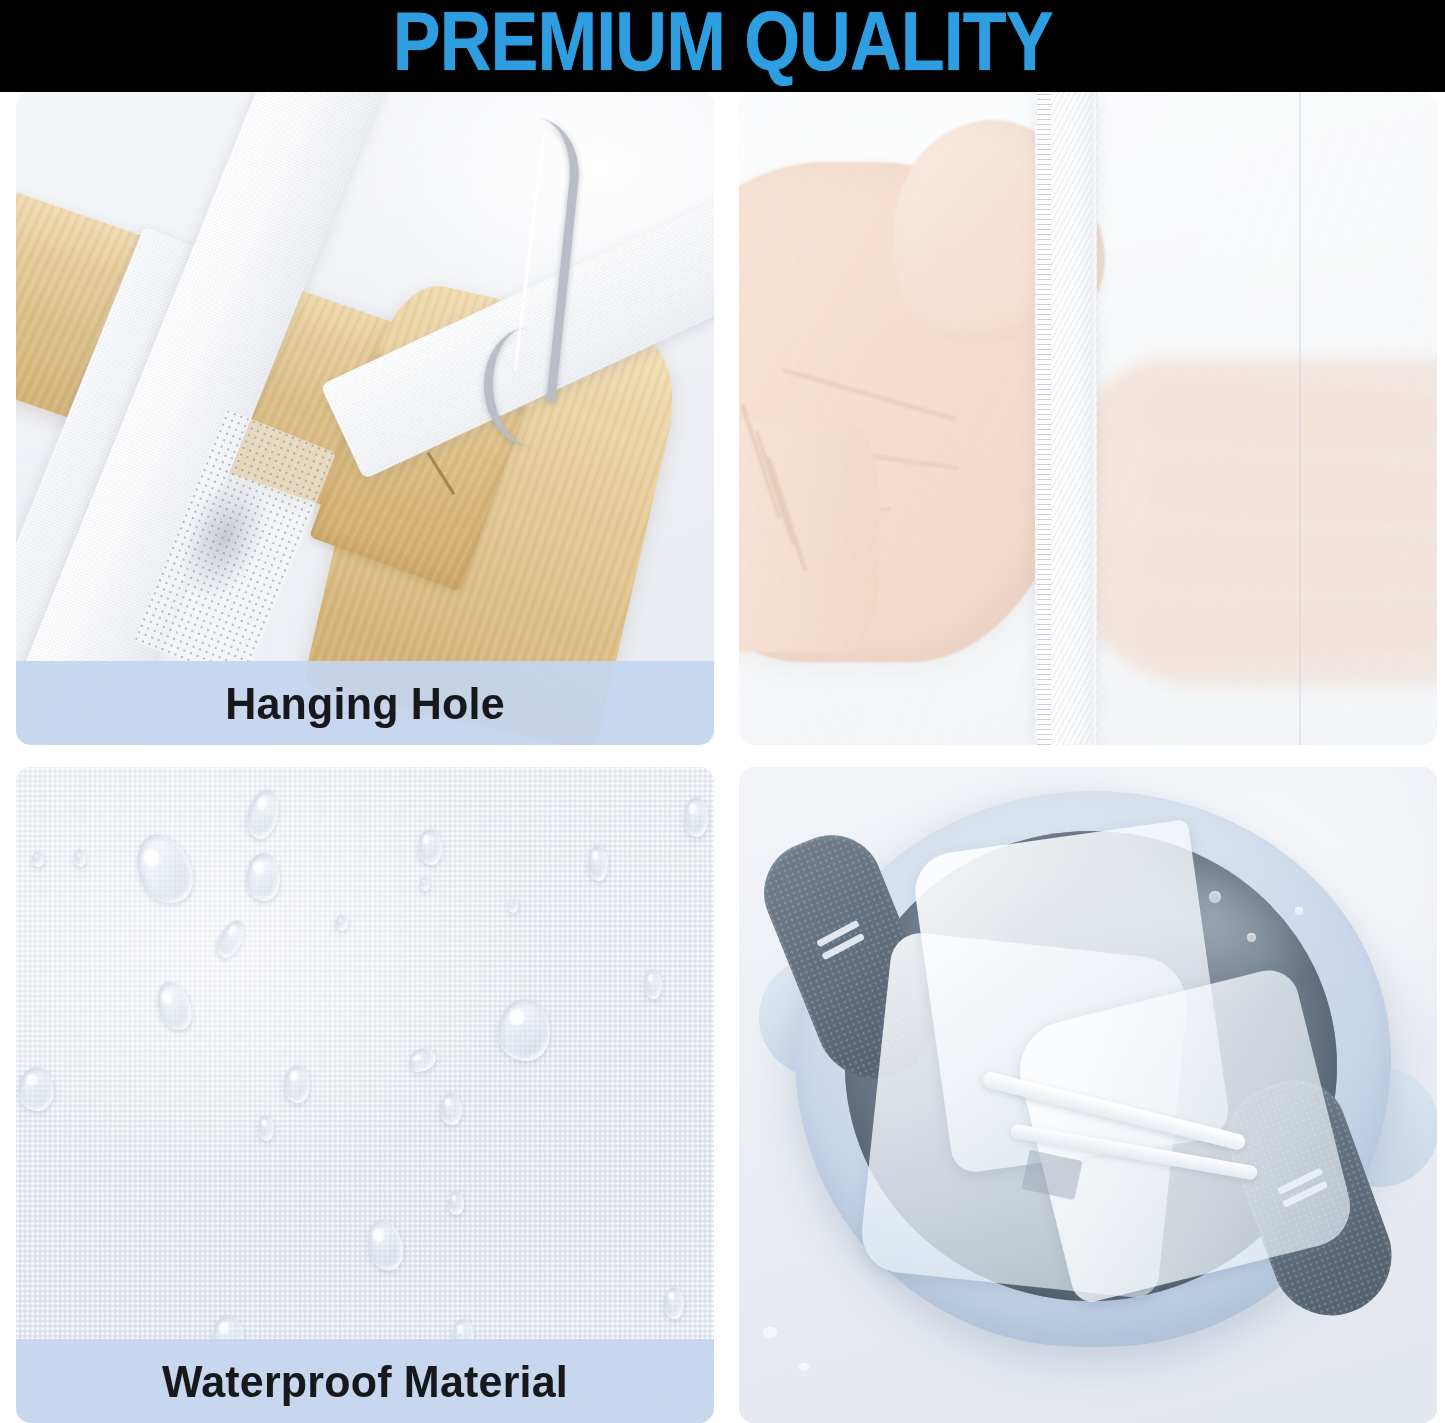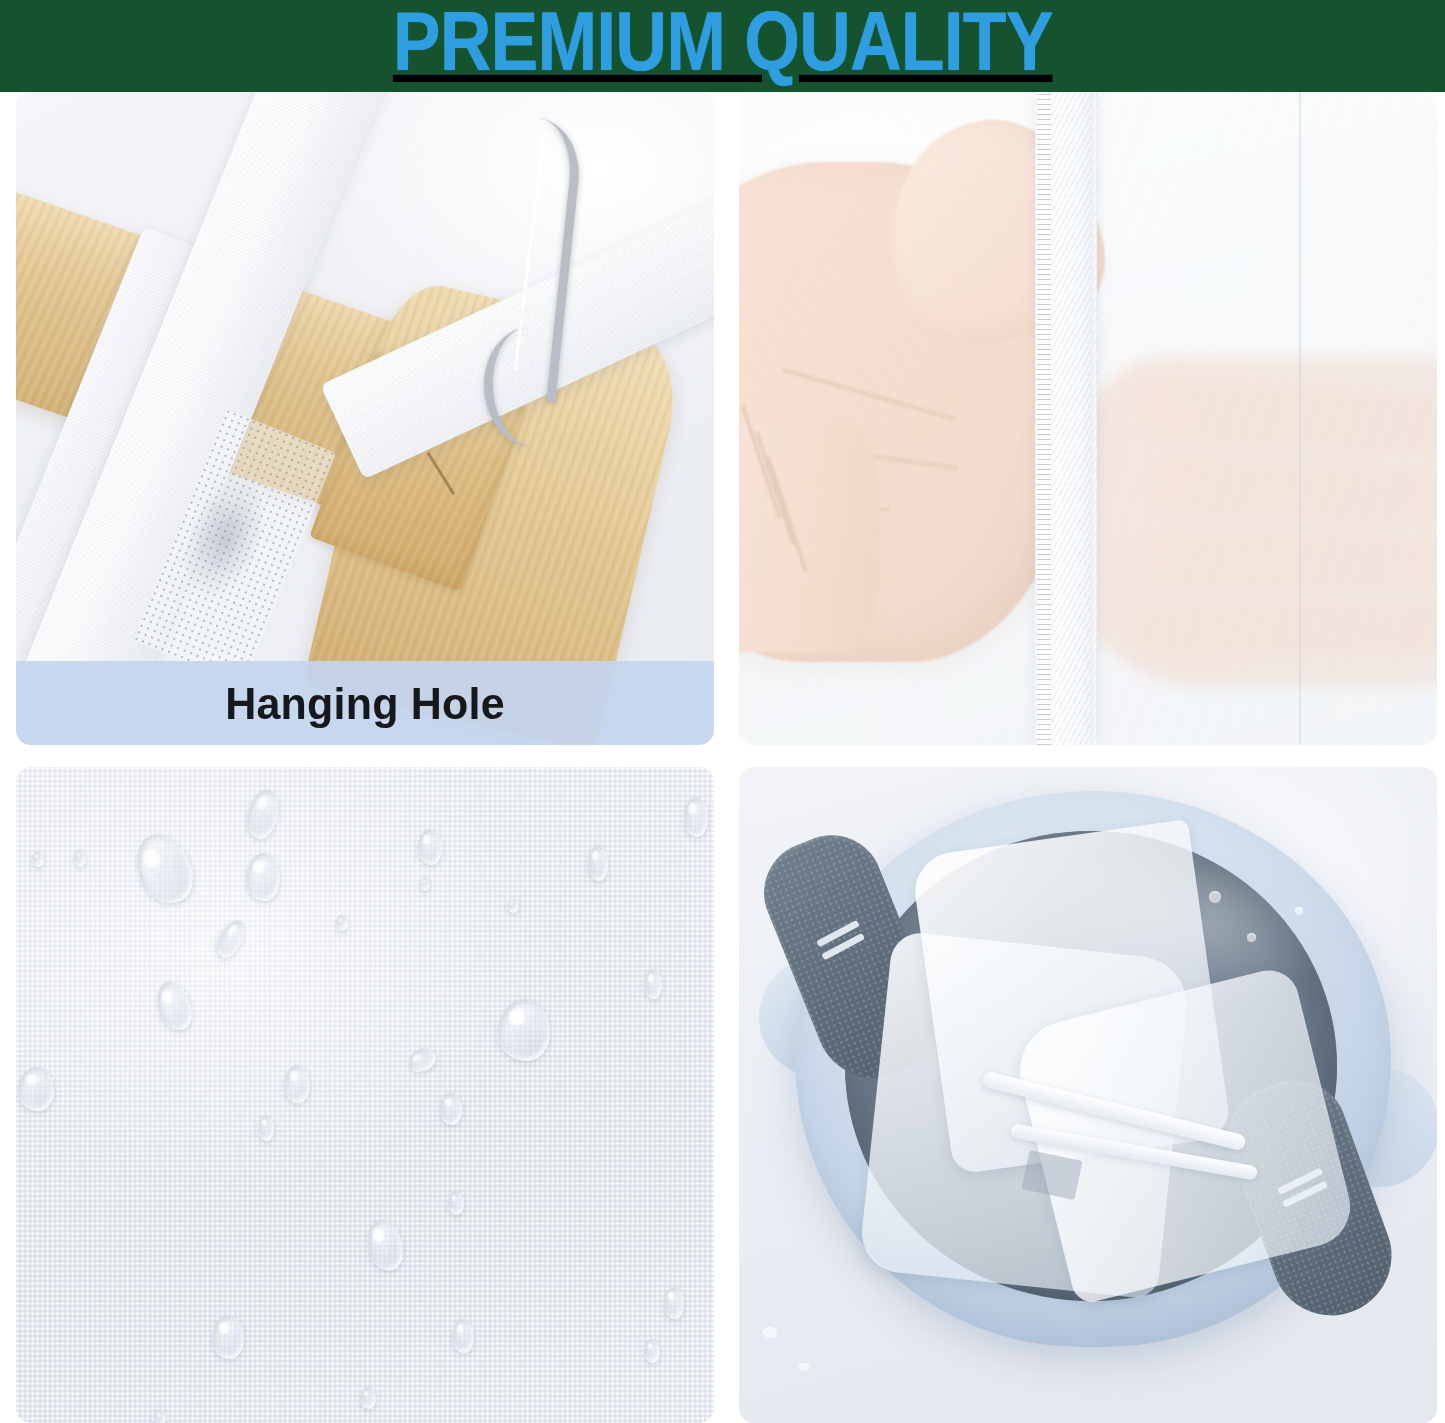--- a/index.html
+++ b/index.html
@@ -7,22 +7,21 @@
   body {
     width:1445px; height:1423px;
     font-family:"Liberation Sans", sans-serif;
     overflow:hidden; position:relative;
   }
 
   
   .headline-bar {
     width:100%; height:92px;
     display:flex; align-items:flex-start; justify-content:center;
-    background:#14532d;
-    text-decoration:underline;
+    background:#000000;
   }
   .headline {
     font-family:"Liberation Sans", sans-serif;
     font-weight:bold;
     font-size:78px;
     line-height:72px;
     letter-spacing:-1px;
     color:#2F9EE0;
     transform:scaleX(0.92) scaleY(1.08);
     transform-origin:center top;
@@ -514,20 +513,23 @@
       <div class="drop" style="left:628px;top:572px;width:16px;height:24px;"></div>
       <div class="drop" style="left:16px;top:84px;width:12px;height:16px;"></div>
       <div class="drop" style="left:58px;top:82px;width:12px;height:18px;"></div>
       <div class="drop" style="left:320px;top:148px;width:12px;height:16px;"></div>
       <div class="drop" style="left:404px;top:110px;width:10px;height:14px;"></div>
       <div class="drop" style="left:492px;top:132px;width:10px;height:14px;"></div>
       <div class="drop" style="left:344px;top:620px;width:16px;height:22px;"></div>
       <div class="drop" style="left:138px;top:642px;width:12px;height:18px;"></div>
 
     </div>
+    <div class="caption">
+      <span>Waterproof Material</span>
+    </div>
   </div>
 
   <div class="panel p4">
     <div class="photo">
       <div class="p4-bg"></div>
 
       <div class="basin-lip-l"></div>
       <div class="basin-lip-r"></div>
       <div class="basin-outer"></div>
       <div class="basin-inner">

